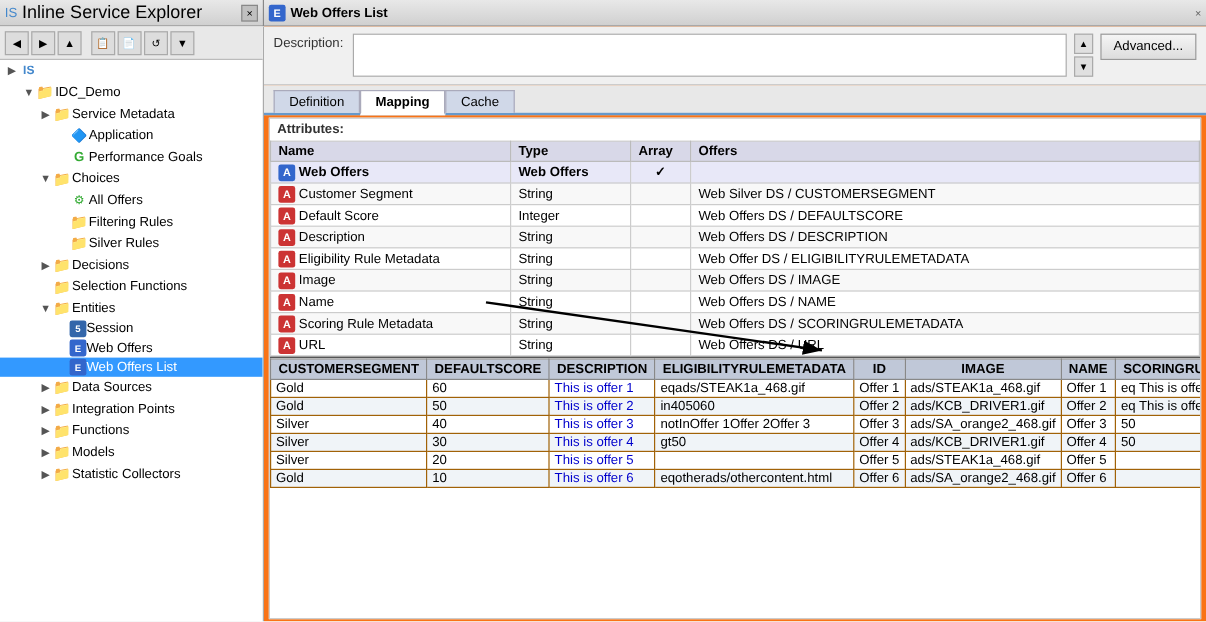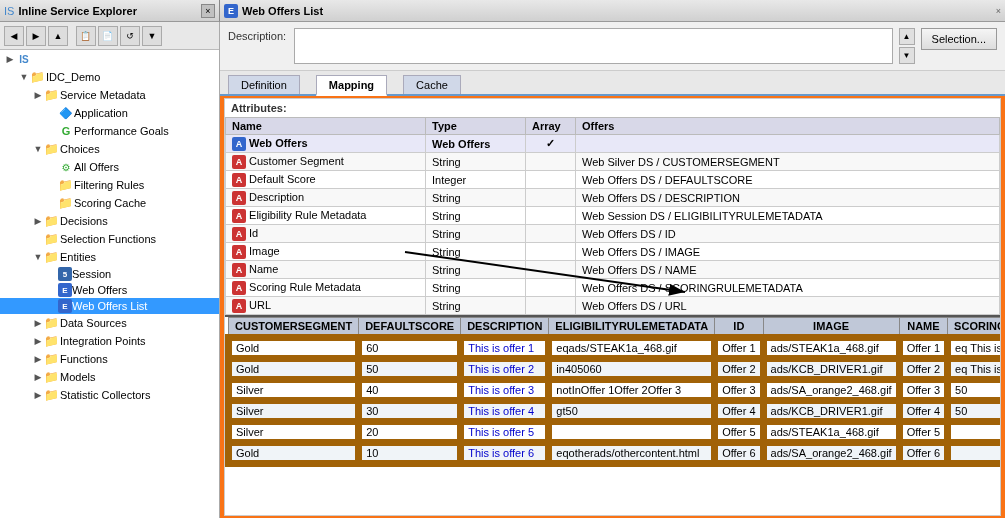--- a/index.html
+++ b/index.html
@@ -87,21 +87,21 @@
       font-size: 11px;
       white-space: nowrap;
     }
 
     
     .mapping-tabs {
       display: flex;
       border-bottom: 2px solid #6699cc;
       background: #e8e8e8;
       padding: 4px 8px 0;
-      gap: 16px;
+      gap: 0;
     }
     .map-tab {
       padding: 3px 12px;
       background: #d0d8e8;
       border: 1px solid #aab;
       border-bottom: none;
       cursor: pointer;
       font-size: 11px;
     }
     .map-tab.active {
@@ -147,21 +147,21 @@
       font-size: 11px;
     }
     .data-table th {
       background: #c0c8d8;
       border: 1px solid #888;
       padding: 2px 6px;
       font-weight: bold;
       white-space: nowrap;
     }
     .data-table td {
-      border: 7px solid #a16207;
+      border: 1px solid #a16207;
       padding: 1px 4px;
       white-space: nowrap;
     }
     .data-table tr:nth-child(odd) td { background: #fff; }
     .data-table tr:nth-child(even) td { background: #f0f4f8; }
     .link-text { color: #0000cc; }
 
     
     .folder-icon { color: #e8a030; font-size: 12px; }
     .app-icon { color: #3366cc; font-size: 11px; }
@@ -179,21 +179,21 @@
   </style>
 </head>
 <body>
 
 <div style="display:flex; flex-direction:column; height:518px; width:1005px; overflow:hidden;">
 
   <div style="display:flex; height:22px; flex-shrink:0;">
 
     <div class="window-bar" style="width:220px; flex-shrink:0; border-right:1px solid #888;">
       <span style="color:#4488cc; font-size:11px; margin-right:4px;">IS</span>
-      <span style="font-size:11px; font-weight:bold; flex:1;">Inline Service Explorer</span>
+      <span style="font-size:15px; font-weight:normal; flex:1;">Inline Service Explorer</span>
       <span style="width:14px;height:14px;background:#c0c0c0;border:1px solid #888;font-size:9px;display:flex;align-items:center;justify-content:center;cursor:pointer;">×</span>
     </div>
 
     <div class="window-bar" style="flex:1; border-left:none;">
       <span style="background:#3366cc;color:white;font-size:9px;font-weight:bold;width:14px;height:14px;display:inline-flex;align-items:center;justify-content:center;border-radius:2px;margin-right:4px;">E</span>
       <span style="flex:1; font-size:11px; font-weight:bold;">Web Offers List</span>
       <span style="font-size:9px;color:#666;">×</span>
     </div>
   </div>
 
@@ -257,21 +257,21 @@
 
         <div class="tree-item indent4">
           <span class="expand-icon" style="visibility:hidden;">▶</span>
           <span class="tree-icon folder-icon">📁</span>
           <span class="tree-text">Filtering Rules</span>
         </div>
 
         <div class="tree-item indent4">
           <span class="expand-icon" style="visibility:hidden;">▶</span>
           <span class="tree-icon folder-icon">📁</span>
-          <span class="tree-text">Scoring Cache</span>
+          <span class="tree-text">Silver Rules</span>
         </div>
 
         <div class="tree-item indent3">
           <span class="expand-icon">▶</span>
           <span class="tree-icon folder-icon">📁</span>
           <span class="tree-text">Decisions</span>
         </div>
 
         <div class="tree-item indent3">
           <span class="expand-icon" style="visibility:hidden;">▶</span>
@@ -339,21 +339,21 @@
     <div class="right-panel">
 
       <div class="desc-section">
         <span style="font-size:11px;color:#333;white-space:nowrap;padding-top:2px;">Description:</span>
         <div style="flex:1; display:flex; gap:6px; align-items:flex-start;">
           <textarea style="flex: 1 1 0%; height: 36px; border: 1px solid rgb(170, 170, 170); background: rgb(255, 255, 255); font-size: 11px; padding: 2px; resize: none;"></textarea>
           <div style="display:flex; flex-direction:column; height:36px; justify-content:space-between; width:16px;">
             <button style="height:17px;background:#e0e0e0;border:1px solid #aaa;font-size:8px;cursor:pointer;padding:0;">▲</button>
             <button style="height:17px;background:#e0e0e0;border:1px solid #aaa;font-size:8px;cursor:pointer;padding:0;">▼</button>
           </div>
-          <button class="advanced-btn">Selection...</button>
+          <button class="advanced-btn">Advanced...</button>
         </div>
       </div>
 
       <div class="mapping-tabs">
         <div class="map-tab">Definition</div>
         <div class="map-tab active">Mapping</div>
         <div class="map-tab">Cache</div>
       </div>
 
       <div style="flex:1; display:flex; flex-direction:column; overflow:hidden; background:#fff; border:1px solid #ccc; margin:2px 4px;">
@@ -391,27 +391,21 @@
                 <tr>
     <td><span class="icon-a">A</span> Description</td>
     <td>String</td>
     <td style="text-align:center;"></td>
     <td>Web Offers DS / DESCRIPTION</td>
   </tr>
                 <tr>
     <td><span class="icon-a">A</span> Eligibility Rule Metadata</td>
     <td>String</td>
     <td style="text-align:center;"></td>
-    <td>Web Session DS / ELIGIBILITYRULEMETADATA</td>
-  </tr>
-                <tr>
-    <td><span class="icon-a">A</span> Id</td>
-    <td>String</td>
-    <td style="text-align:center;"></td>
-    <td>Web Offers DS / ID</td>
+    <td>Web Offer DS / ELIGIBILITYRULEMETADATA</td>
   </tr>
                 <tr>
     <td><span class="icon-a">A</span> Image</td>
     <td>String</td>
     <td style="text-align:center;"></td>
     <td>Web Offers DS / IMAGE</td>
   </tr>
                 <tr>
     <td><span class="icon-a">A</span> Name</td>
     <td>String</td>

